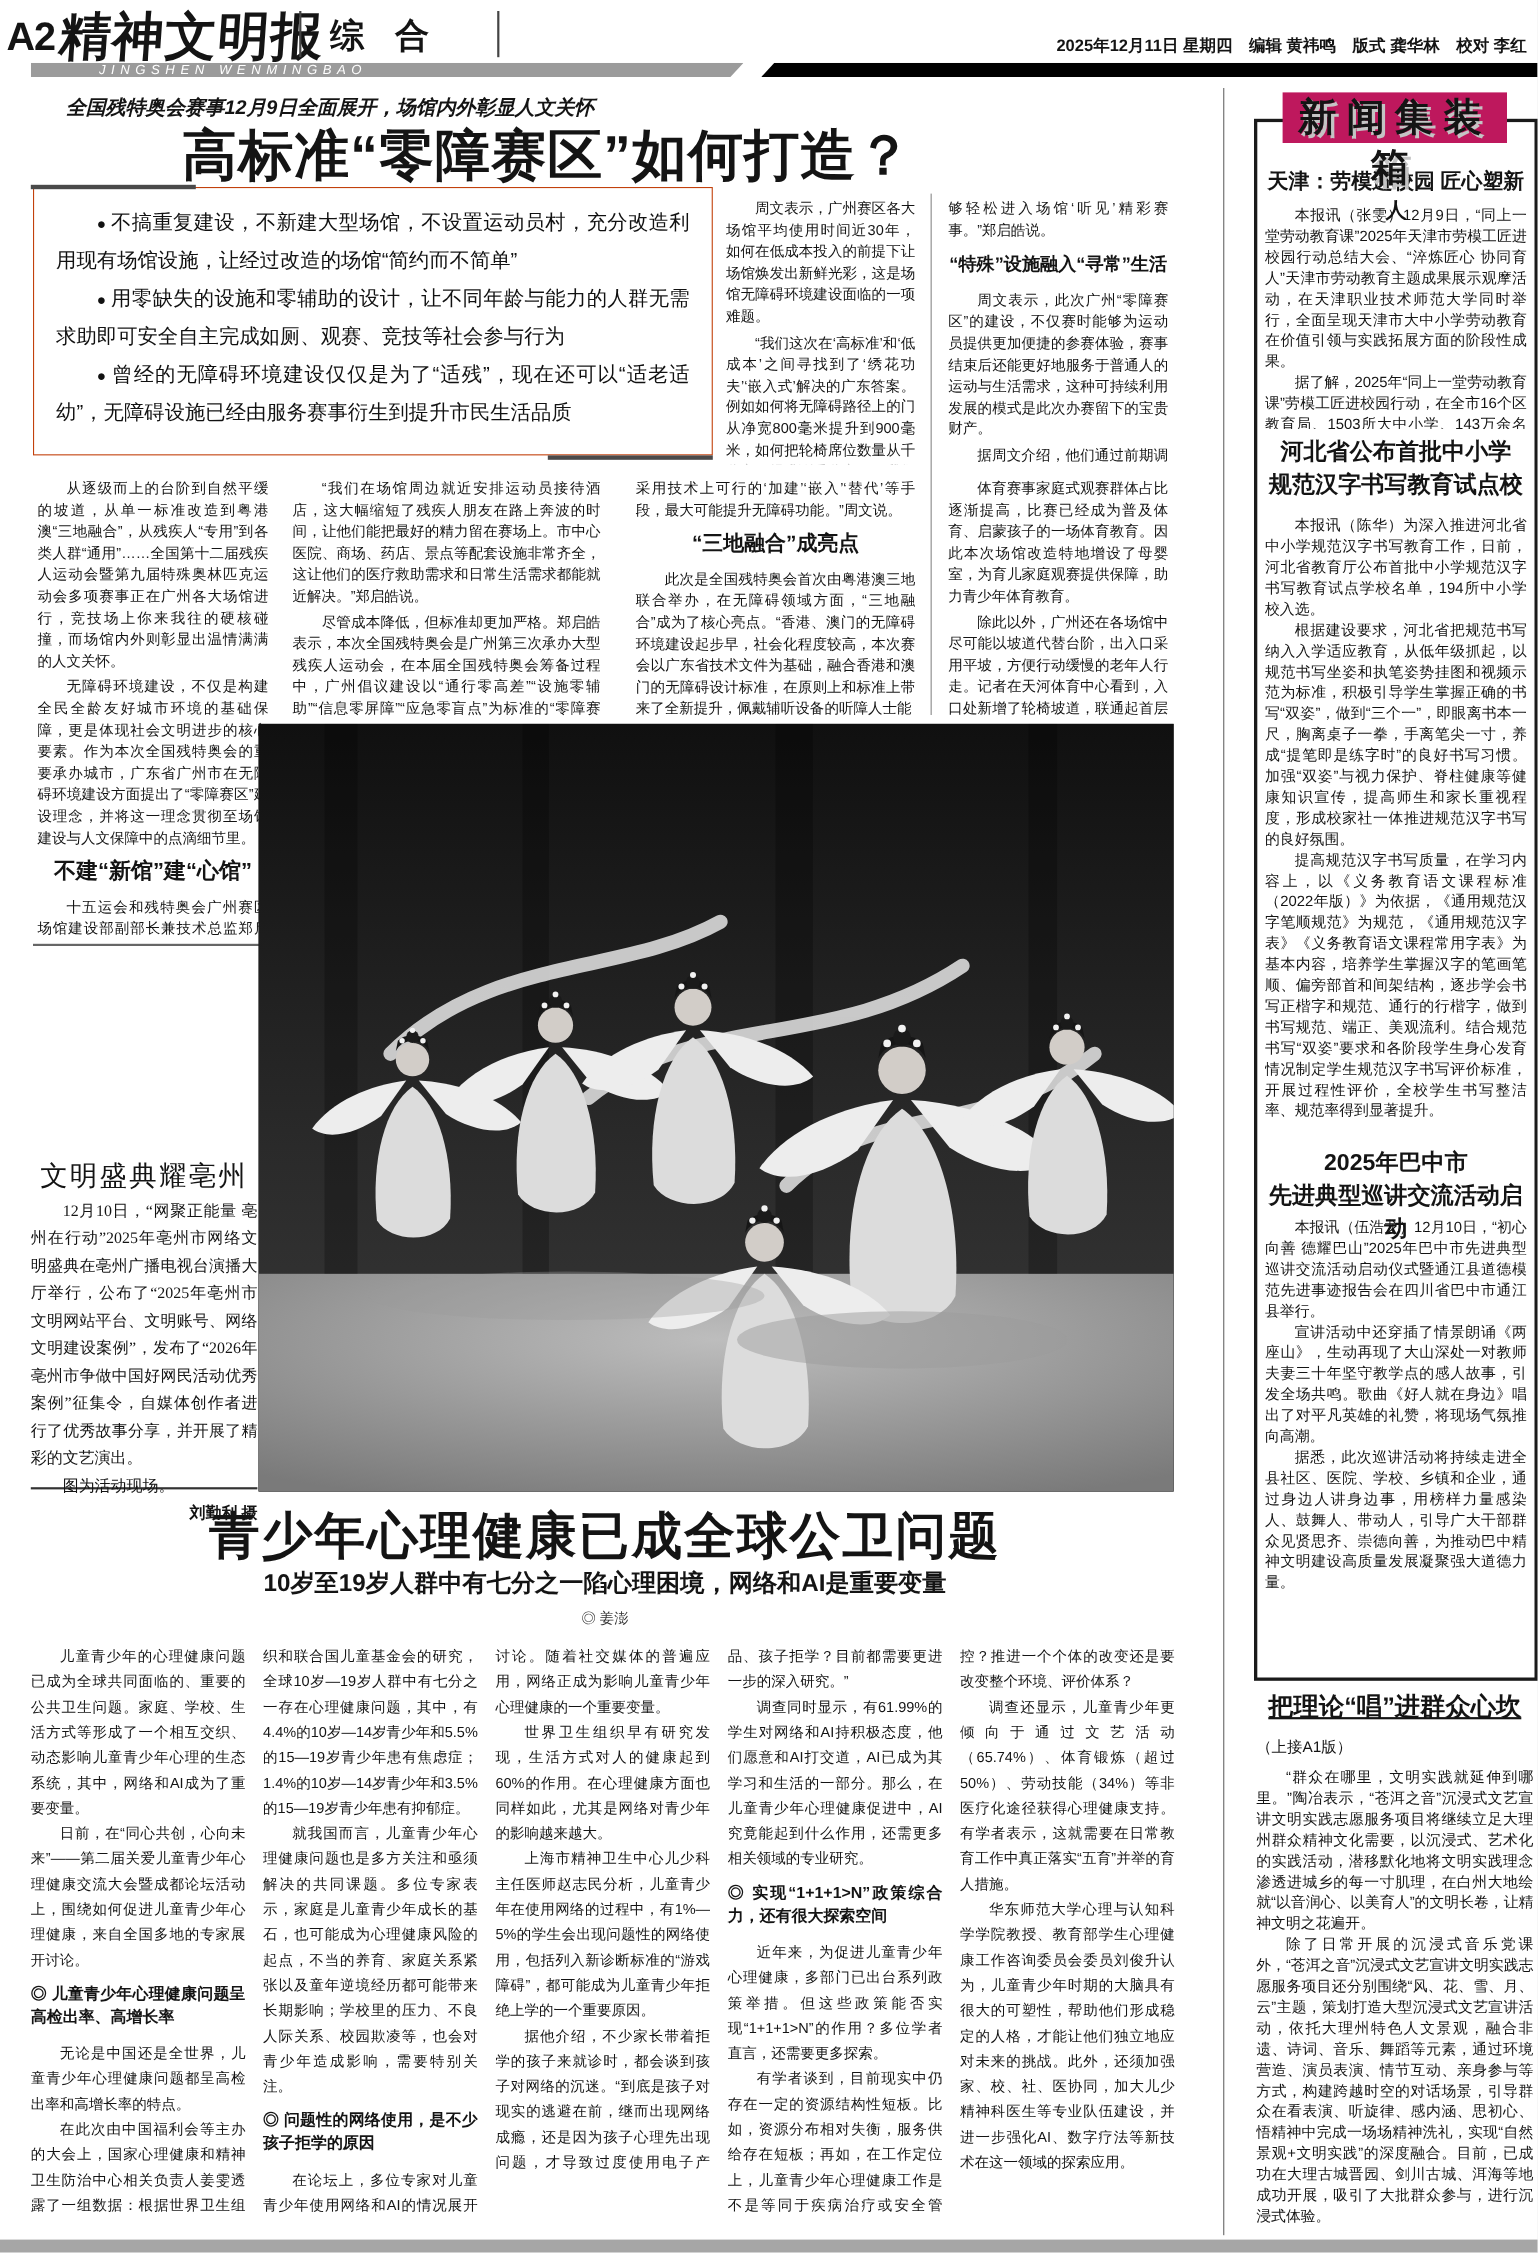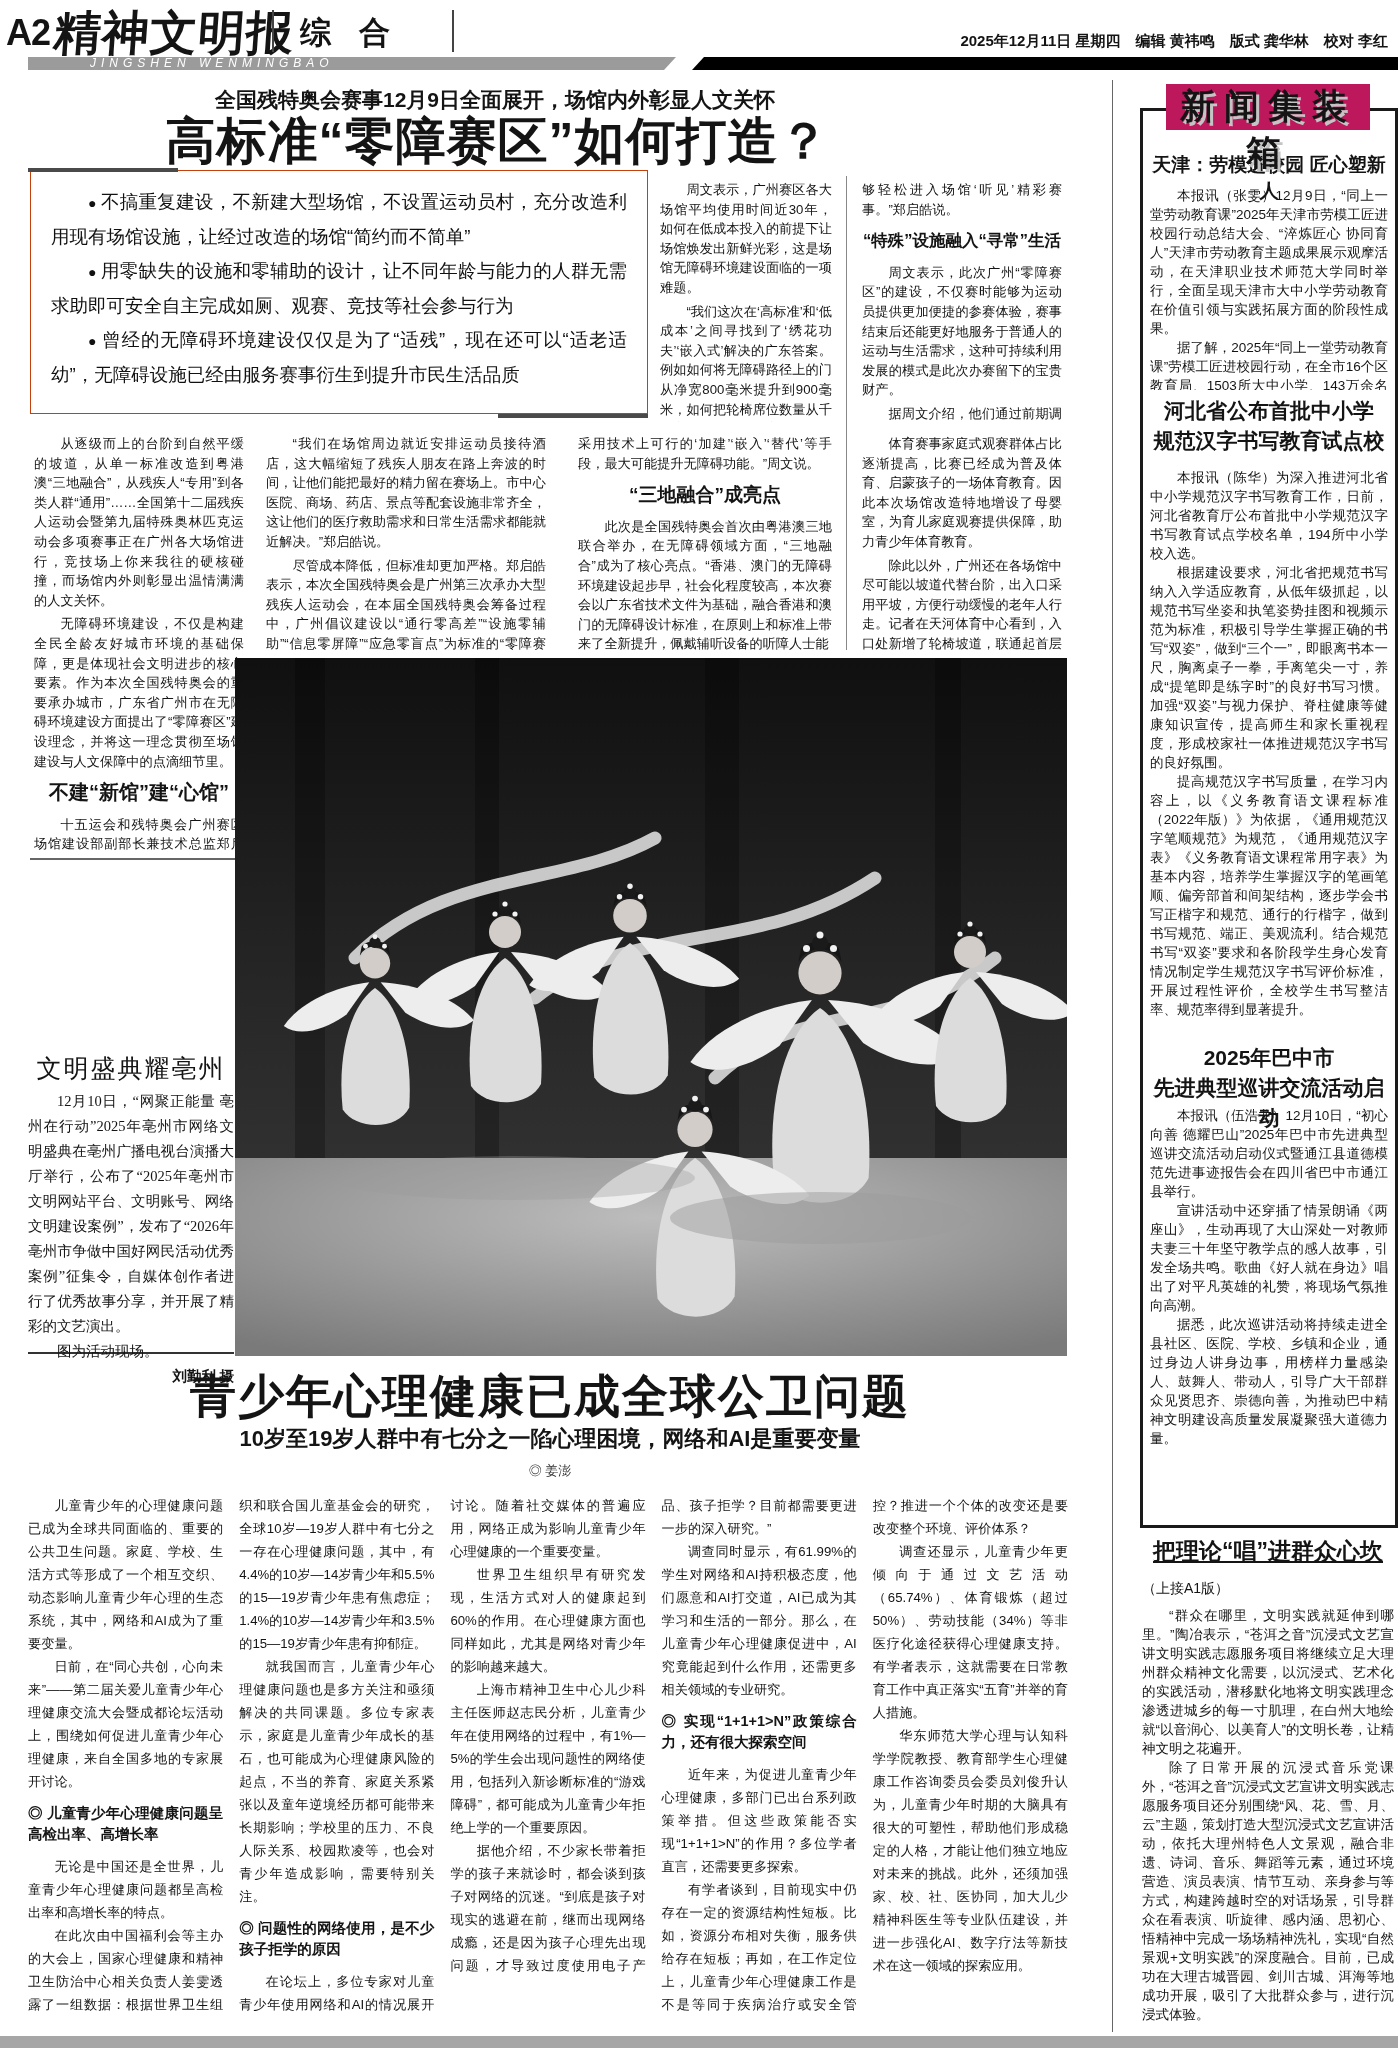--- a/index.html
+++ b/index.html
@@ -13,21 +13,21 @@
   .mh-div{width:2px;background:#444;}
   .mh-section{left:300px;top:12px;font-size:31px;font-weight:900;letter-spacing:28px;}
   .mh-date{left:640px;top:32px;width:748px;text-align:right;font-size:15px;font-weight:700;}
   .band-gray{left:28px;top:57px;width:648px;height:13px;background:#9b9b9b;
              clip-path:polygon(0 0,100% 0,calc(100% - 12px) 100%,0 100%);}
   .band-gray span{display:block;padding-left:62px;font-size:12px;line-height:13px;color:#fff;
              font-style:italic;font-weight:400;letter-spacing:5px;}
   .band-black{left:692px;top:57px;width:706px;height:13px;background:#000;
              clip-path:polygon(12px 0,100% 0,100% 100%,0 100%);}
   
-  .kicker{left:60px;top:86px;width:870px;text-align:center;font-size:21px;font-weight:700;}
+  .kicker{left:60px;top:86px;width:870px;font-size:18px;font-weight:700;font-style:italic;}
   .headline{left:30px;top:108px;width:935px;text-align:center;font-size:50px;font-weight:900;letter-spacing:1px;}
   .bullet-box{left:30px;top:170px;width:576px;height:214px;border:1px solid #c2410c;padding:14px 20px;}
   .corner{background:#4a4a4a;}
   .bullet-box p{margin:0;font-size:18.5px;line-height:34px;color:#111;text-indent:2em;text-align:justify;}
   .bullet-box p::before{content:"● ";font-size:14px;}
   .bodycol{overflow:hidden;font-size:13.2px;line-height:19.6px;text-align:justify;}
   .bodycol p{margin:4px;text-indent:2em;}
   .bodycol p.noind{text-indent:0;}
   .sub{font-weight:900;text-align:center;margin:12px 0;text-indent:0;}
   .sub1{font-size:20px;}

